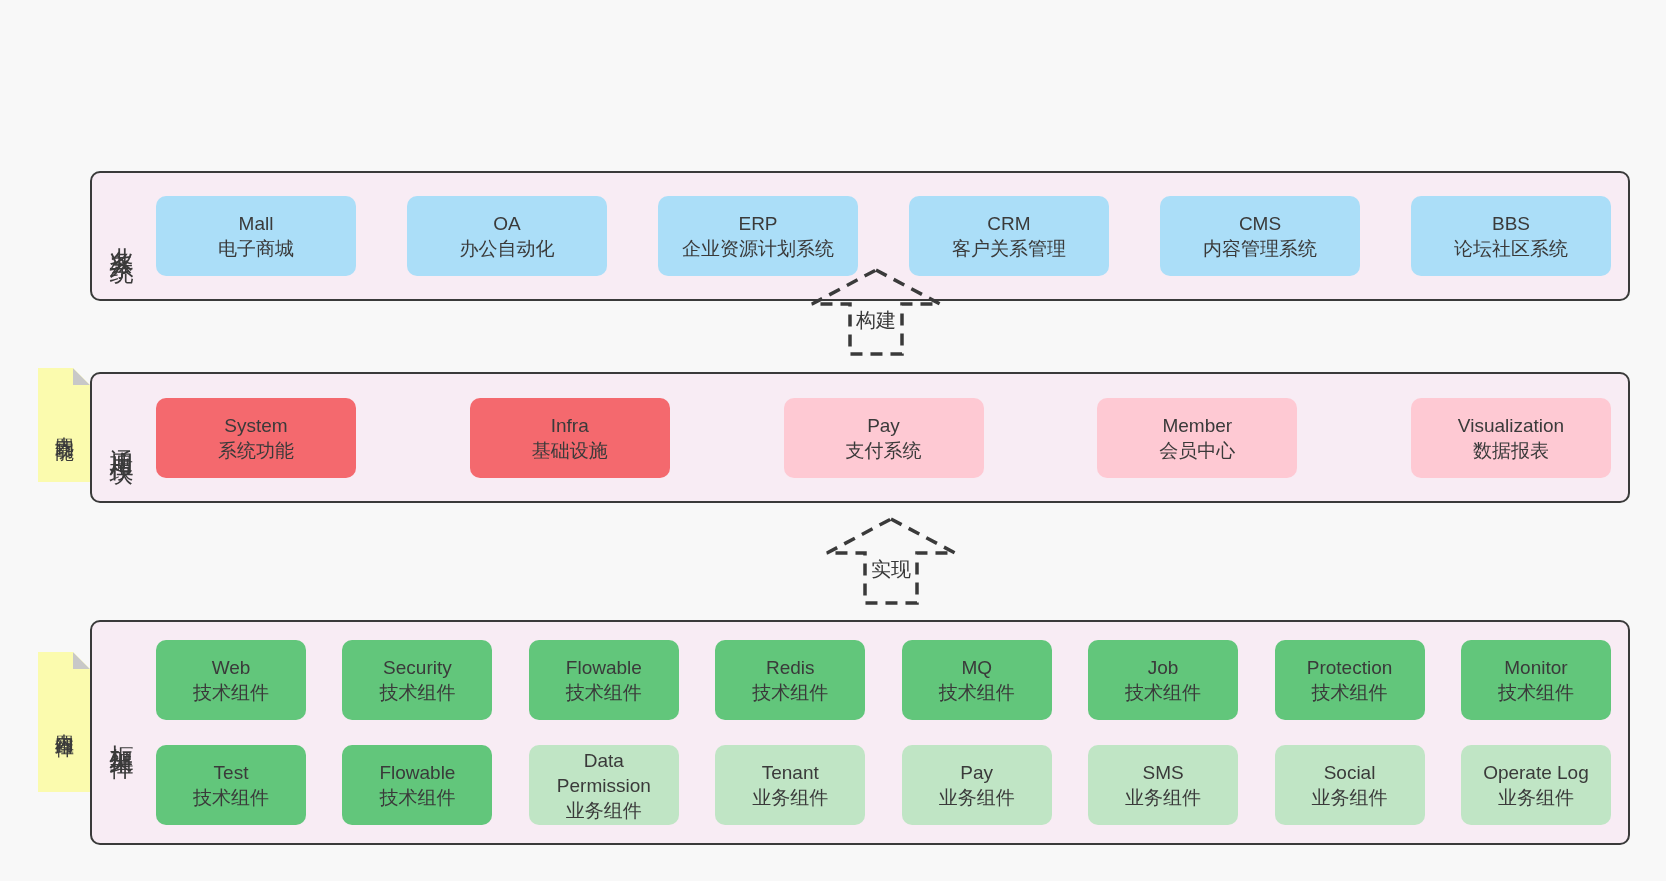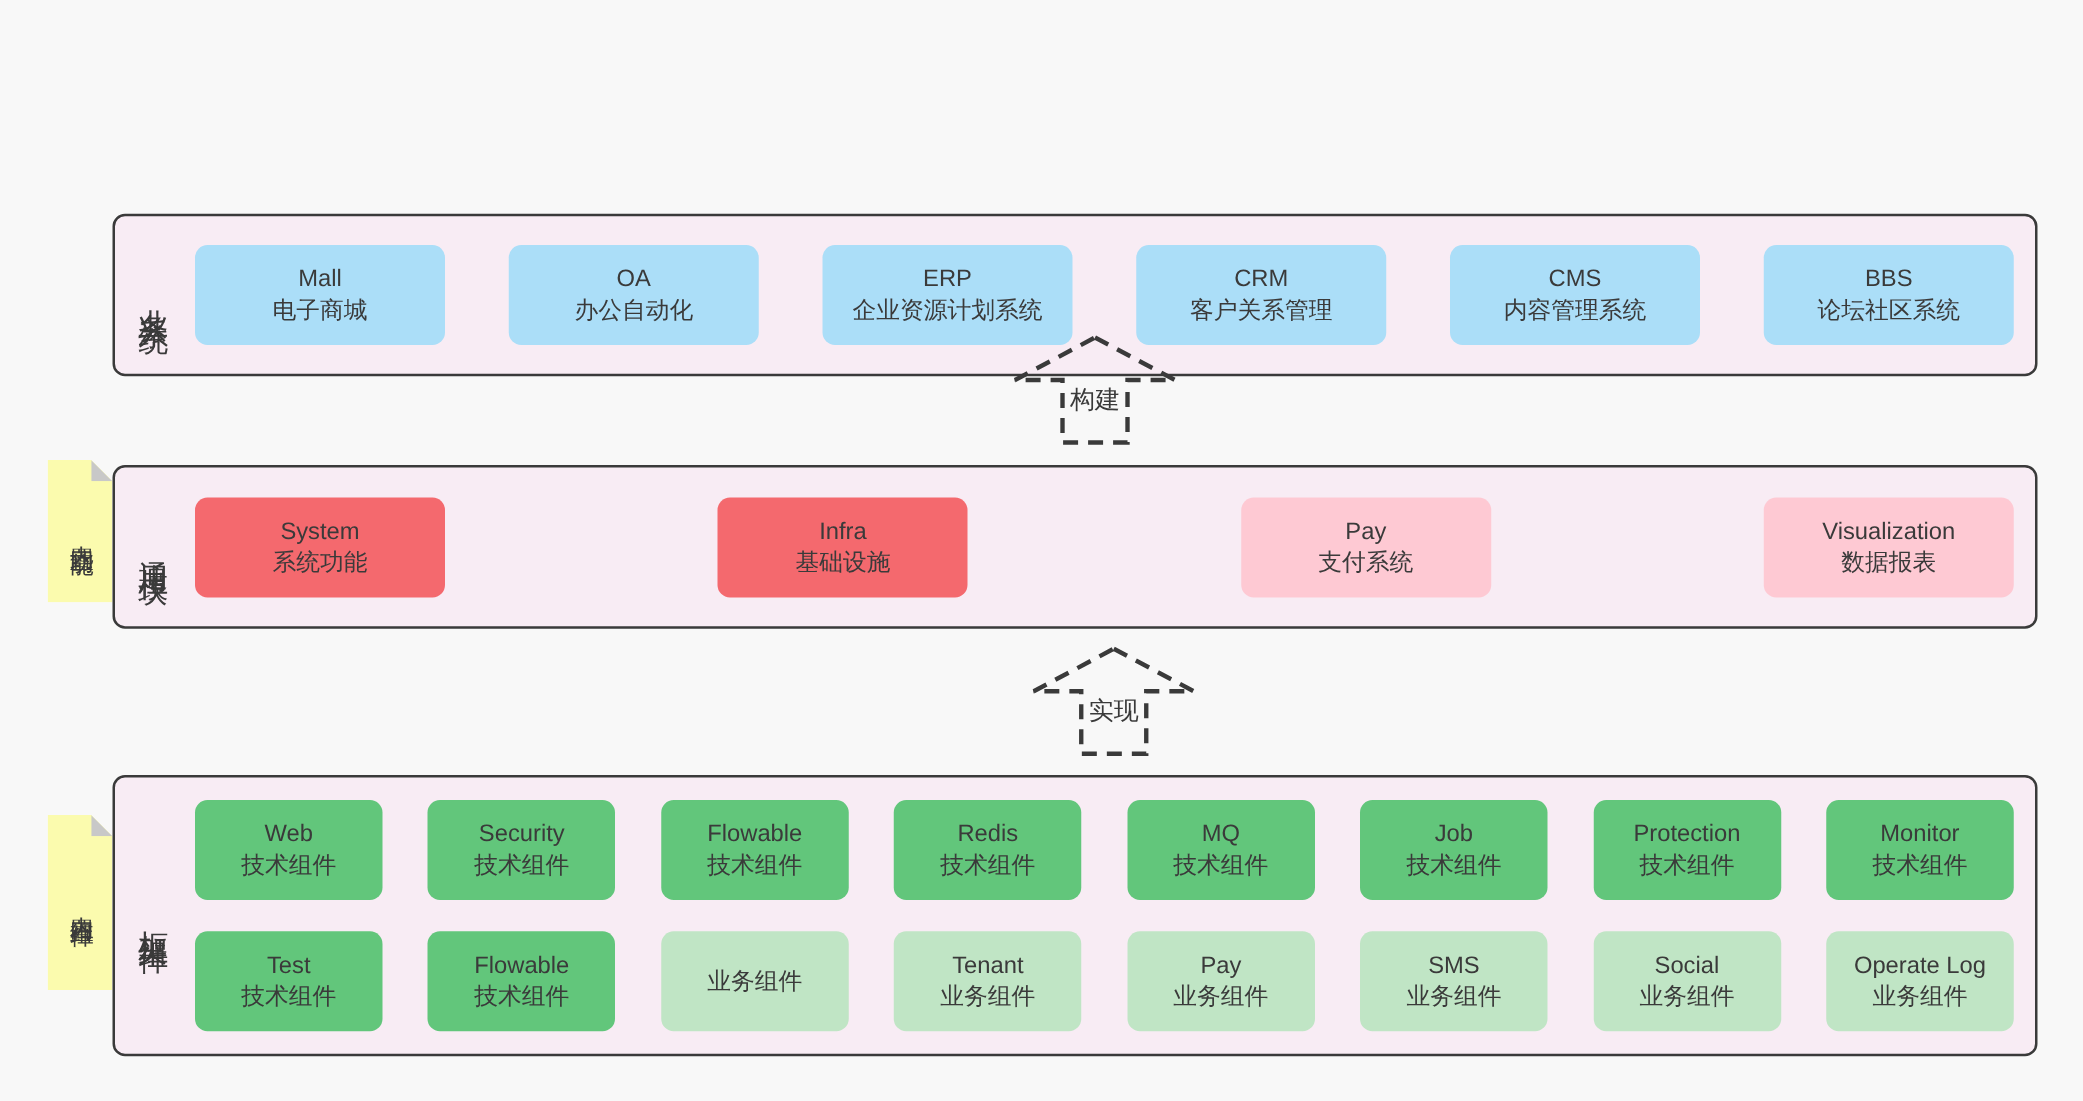--- a/index.html
+++ b/index.html
@@ -131,20 +131,24 @@
       </div>
       <div class="box red">
         <div>Infra</div>
         <div>基础设施</div>
       </div>
       <div class="box pink">
         <div>Pay</div>
         <div>支付系统</div>
       </div>
       <div class="box pink">
+        <div>Member</div>
+        <div>会员中心</div>
+      </div>
+      <div class="box pink">
         <div>Visualization</div>
         <div>数据报表</div>
       </div>
     </div>
   </div>
 
   <div class="arrow" id="arrow2">
     <svg viewBox="0 0 134 88">
       <path d="M67 2 L131 36 L93 36 L93 86 L41 86 L41 36 L3 36 Z" fill="none" stroke="#3a3a3a" stroke-width="3.5" stroke-dasharray="12 8"></path>
     </svg>
@@ -190,20 +194,21 @@
     <div class="boxes cols8 row-b">
       <div class="box green">
         <div>Test</div>
         <div>技术组件</div>
       </div>
       <div class="box green">
         <div>Flowable</div>
         <div>技术组件</div>
       </div>
       <div class="box lightgreen">
+        <div>Data Permission</div>
         <div>业务组件</div>
       </div>
       <div class="box lightgreen">
         <div>Tenant</div>
         <div>业务组件</div>
       </div>
       <div class="box lightgreen">
         <div>Pay</div>
         <div>业务组件</div>
       </div>

